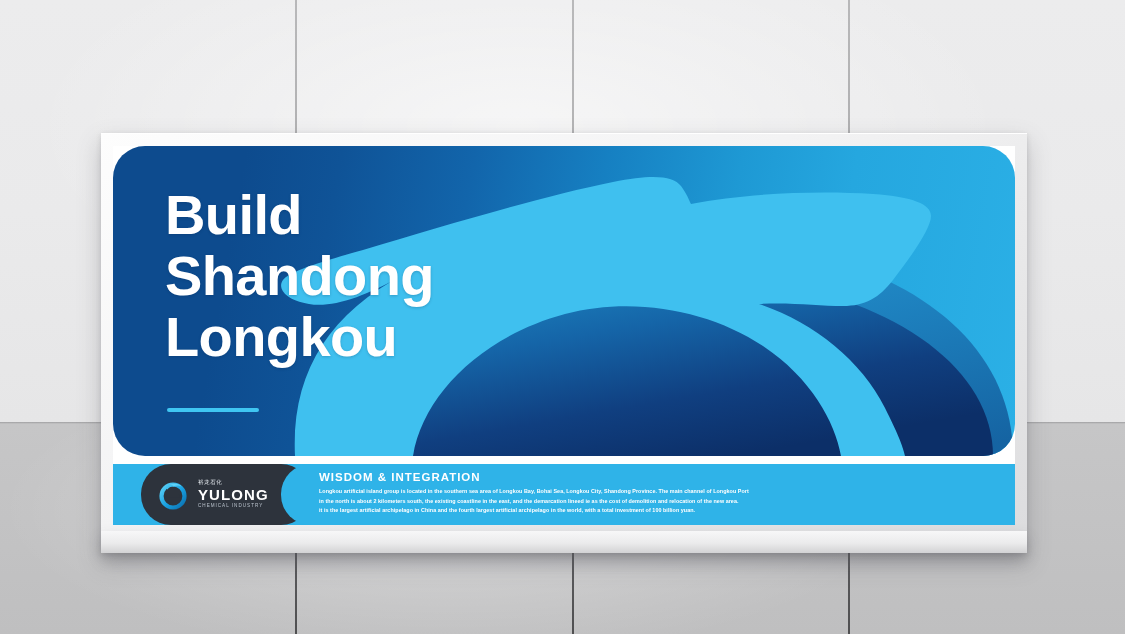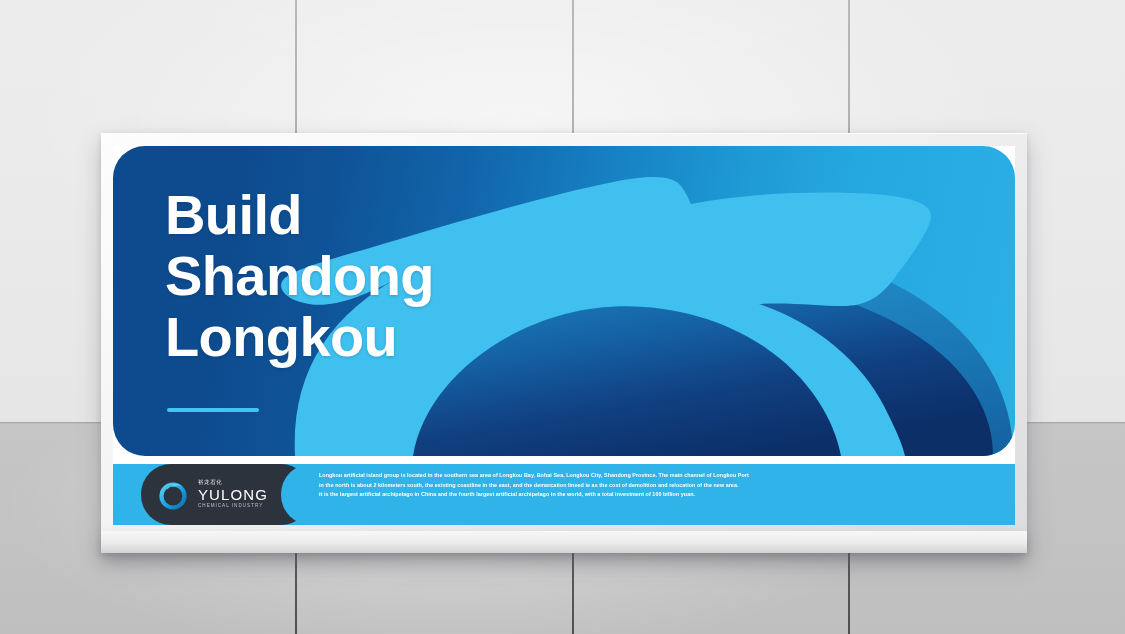--- a/index.html
+++ b/index.html
@@ -148,21 +148,21 @@
   }
   .logo-cn {
     color: #e8edf2;
     font-size: 5.5px;
     letter-spacing: 0.6px;
     margin-bottom: 1px;
   }
   .logo-name {
     color: #ffffff;
     font-size: 15px;
-    font-weight: normal;
+    font-weight: bold;
     letter-spacing: 1.1px;
     line-height: 1;
   }
   .logo-sub {
     color: #b9c2cc;
     font-size: 4.6px;
     letter-spacing: 1.0px;
     margin-top: 2px;
   }
 
@@ -289,20 +289,21 @@
             </svg>
           </div>
           <div class="logo-text">
             <div class="logo-cn">裕龙石化</div>
             <div class="logo-name">YULONG</div>
             <div class="logo-sub">CHEMICAL INDUSTRY</div>
           </div>
         </div>
 
         <div class="infobar-panel">
+          <div class="info-title">WISDOM &amp; INTEGRATION</div>
           <div class="info-body">
             <div>Longkou artificial island group is located in the southern sea area of Longkou Bay, Bohai Sea, Longkou City, Shandong Province. The main channel of Longkou Port</div>
             <div>in the north is about 2 kilometers south, the existing coastline in the east, and the demarcation lineed ie as the cost of demolition and relocation of the new area.</div>
             <div>it is the largest artificial archipelago in China and the fourth largest artificial archipelago in the world, with a total investment of 100 billion yuan.</div>
           </div>
         </div>
       </div>
 
     </div>
   </div>

